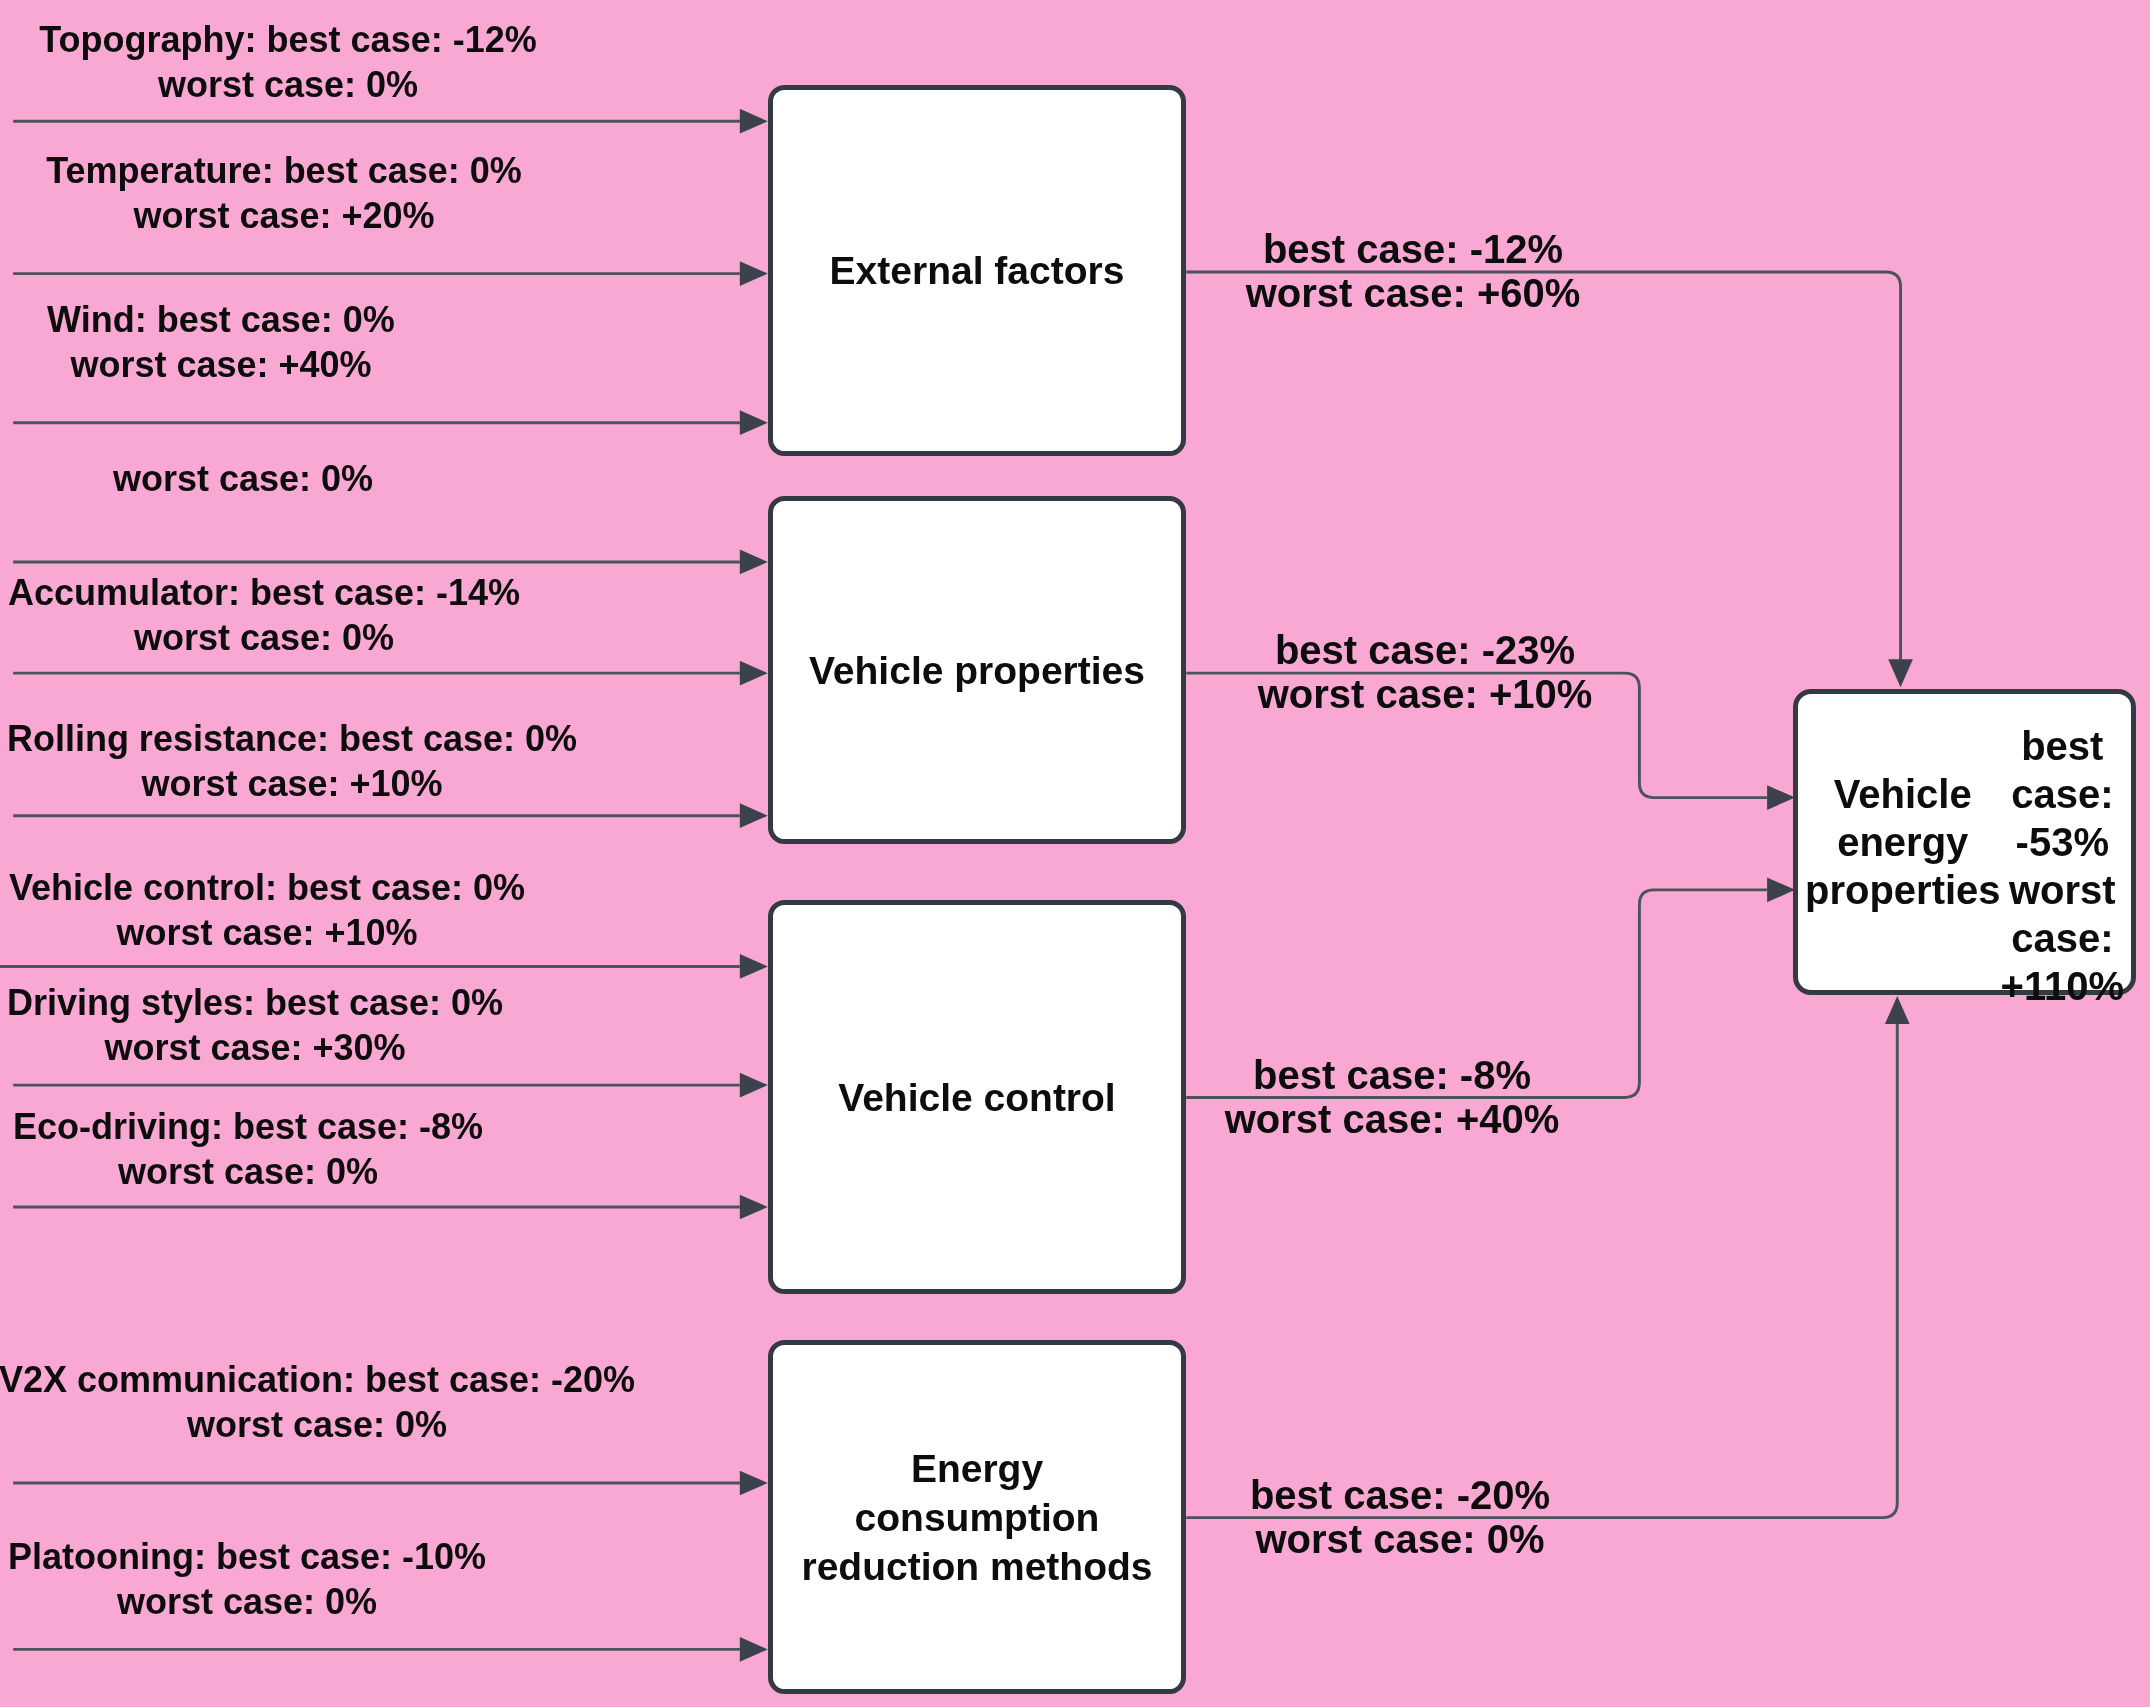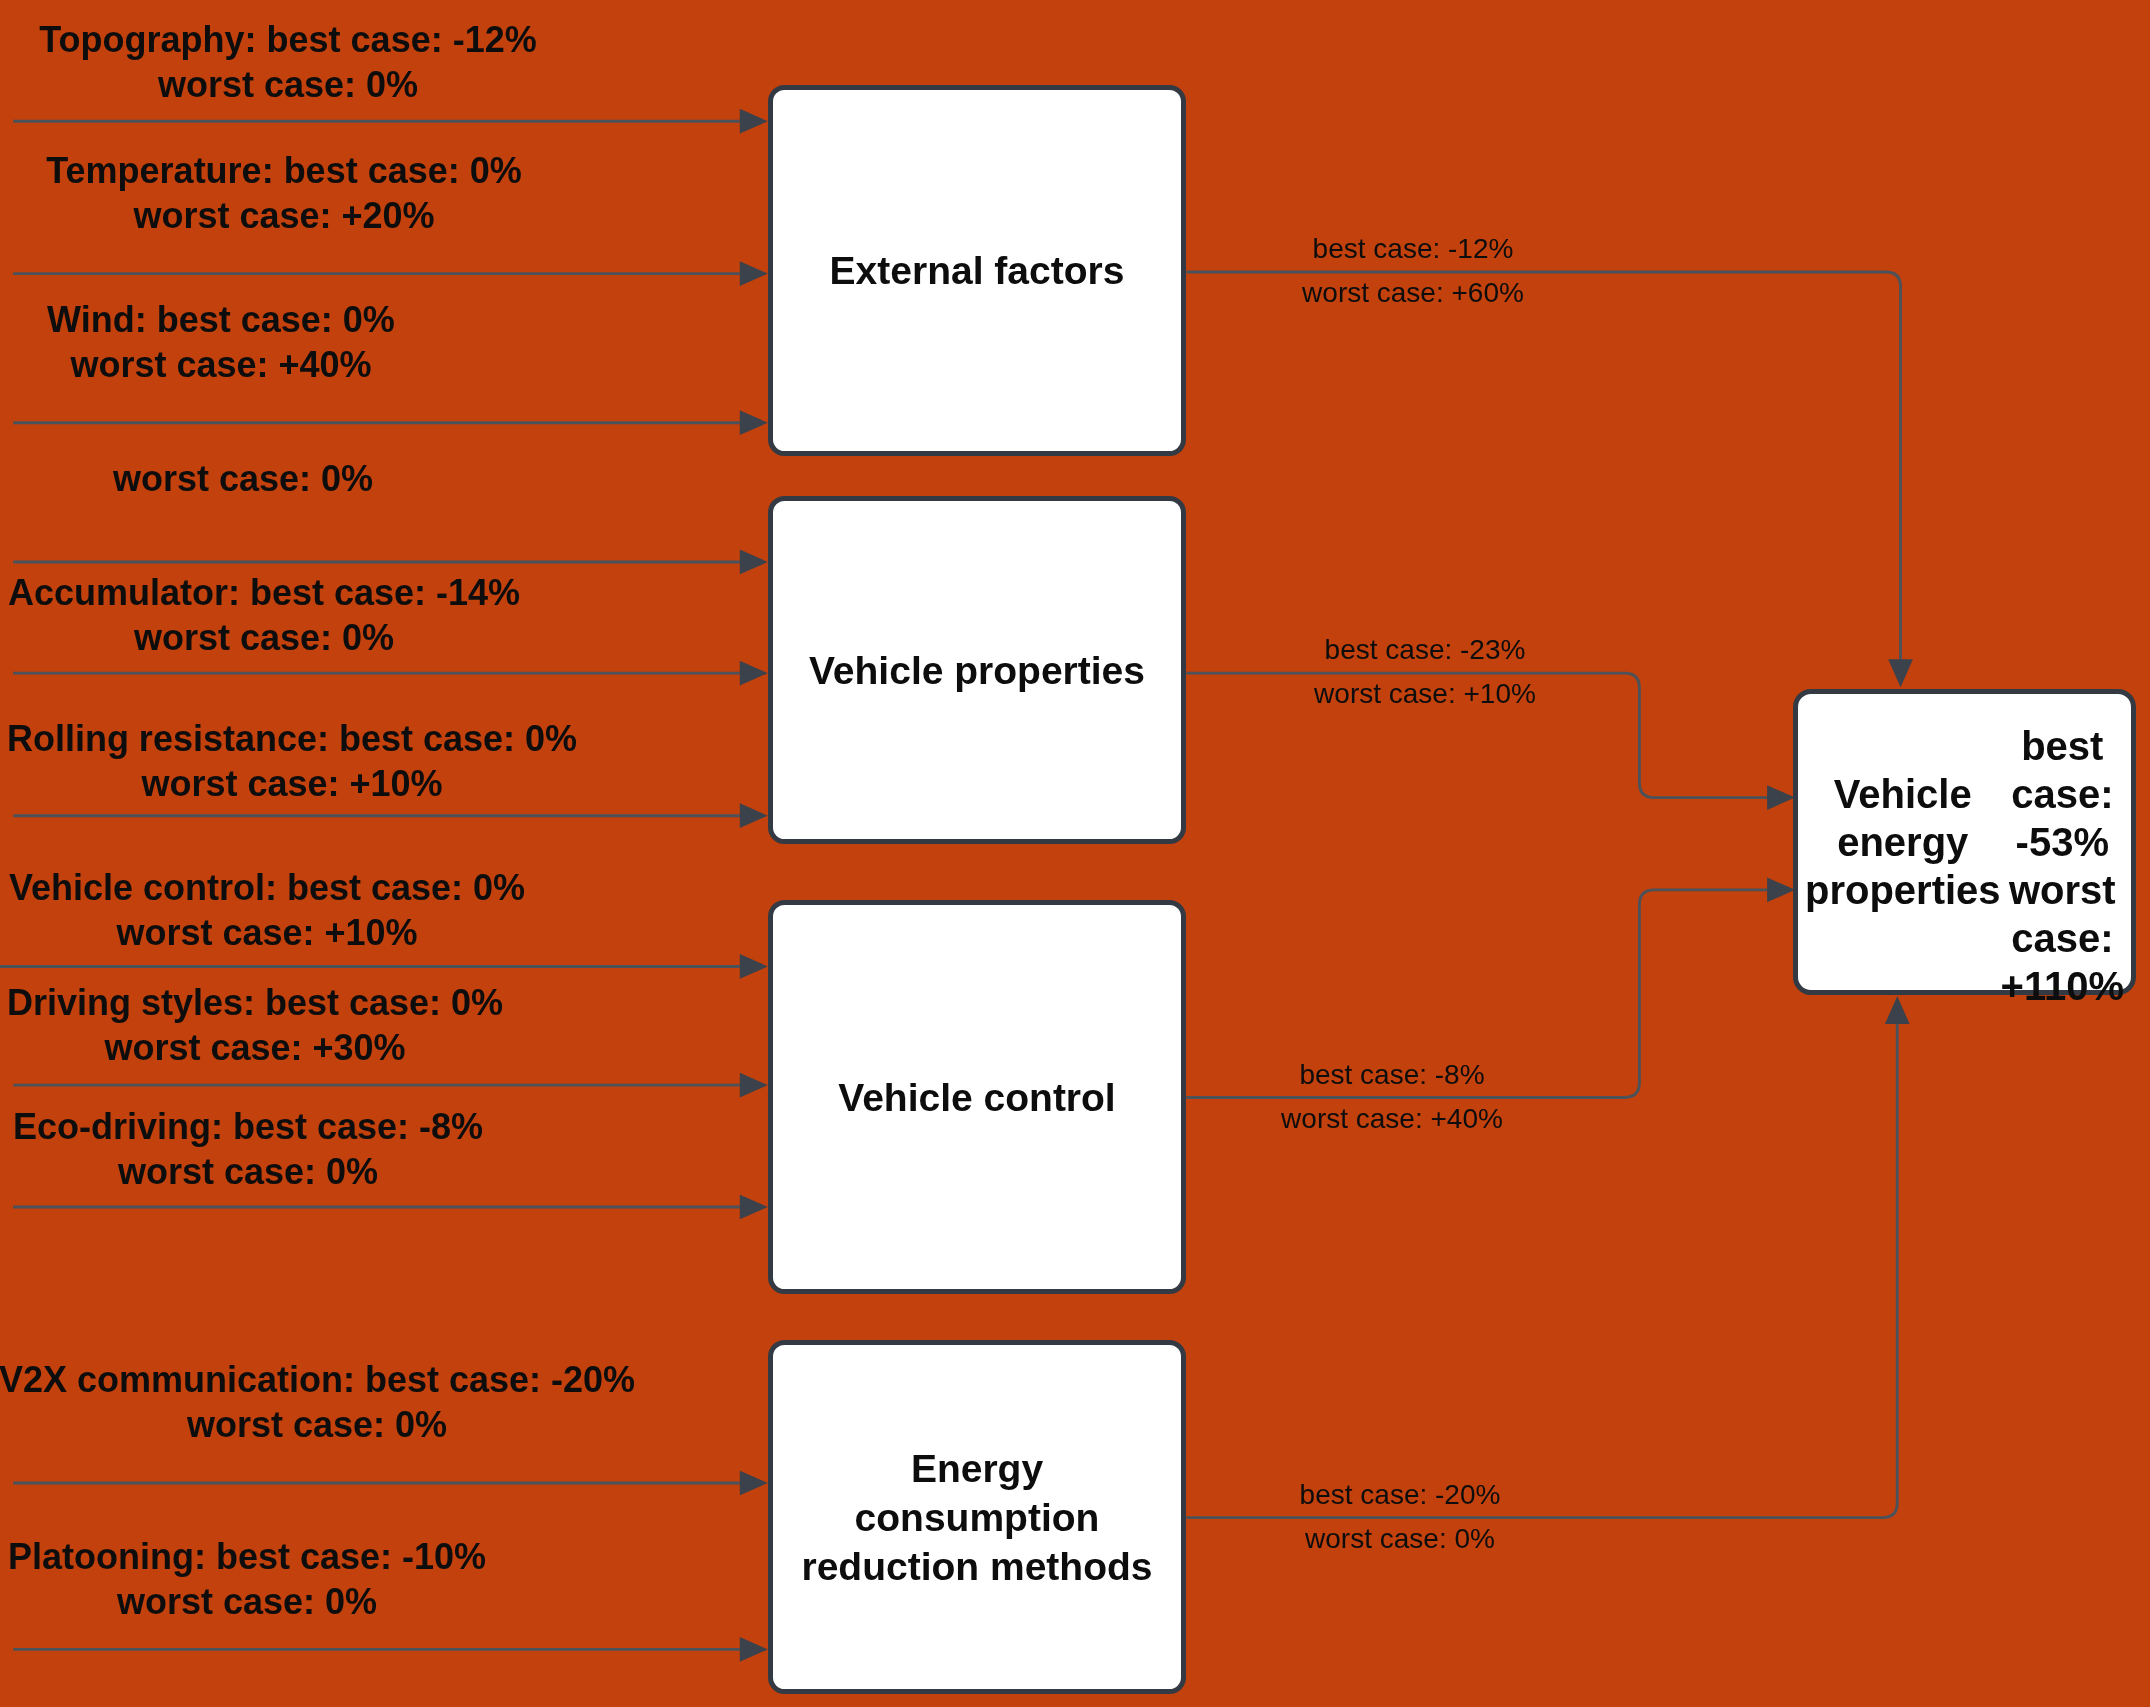--- a/index.html
+++ b/index.html
@@ -1,37 +1,37 @@
 <!DOCTYPE html>
 <html style="font-size:13px"><head>
 <meta charset="utf-8">
 <style>
   html,body{margin:0;padding:0;background:#ffffff;}
   body{
     width:2151px;height:1708px;
     font-family:"Liberation Sans","DejaVu Sans",sans-serif;
     color:#0d0d0d;
   }
-  #canvas{position:relative;width:2151px;height:1708px;background:#c2410c;overflow:hidden;}
+  #canvas{position:relative;width:2151px;height:1708px;background:#f9a8d4;overflow:hidden;}
   svg.wires{position:absolute;left:0;top:0;width:2151px;height:1708px;}
 
   .in-label{
     position:absolute;
     transform:translateX(-50%);
     text-align:center;
     font-size:36px;line-height:45px;font-weight:bold;
     white-space:nowrap;
   }
   .in-label span{display:block;}
 
   .conn-label{
     position:absolute;
     transform:translateX(-50%);
     text-align:center;
-    font-size:28px;line-height:44px;font-weight:normal;
+    font-size:40px;line-height:44px;font-weight:bold;
     white-space:nowrap;
   }
   .conn-label span{display:block;}
 
   .fbox{
     position:absolute;
     box-sizing:border-box;
     background:#ffffff;
     border:5px solid #333a43;
     border-radius:16.5px;

